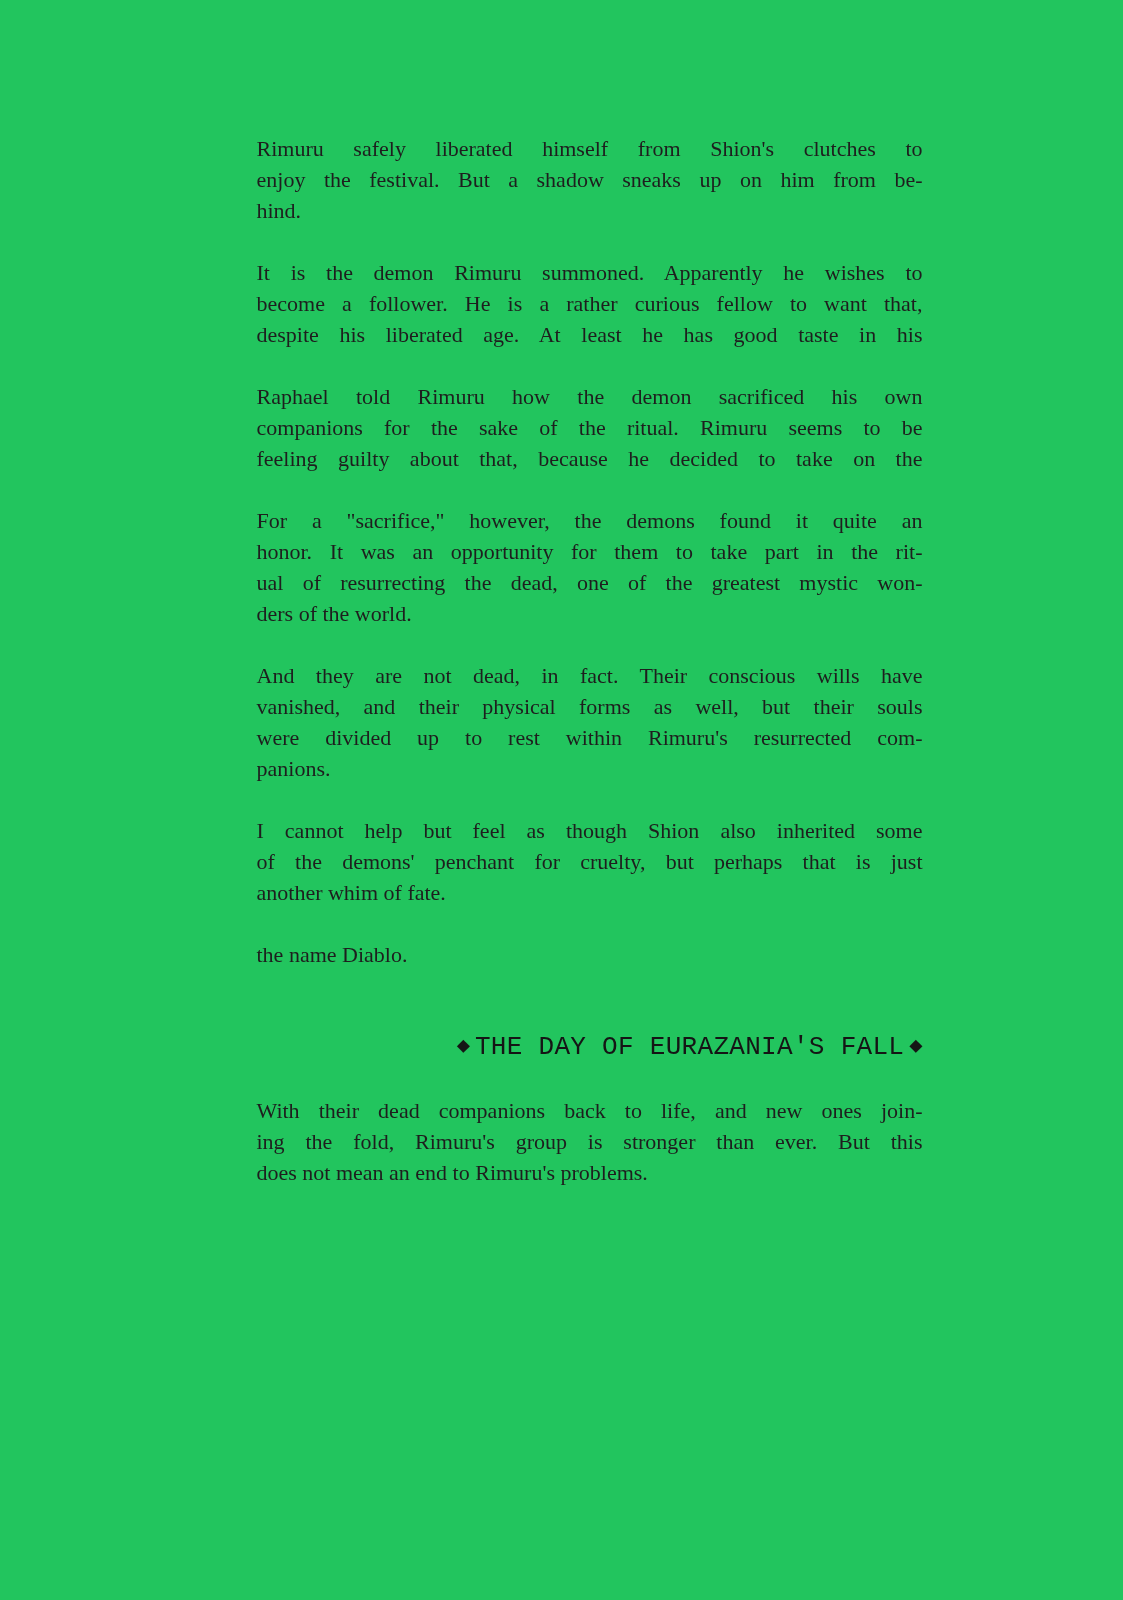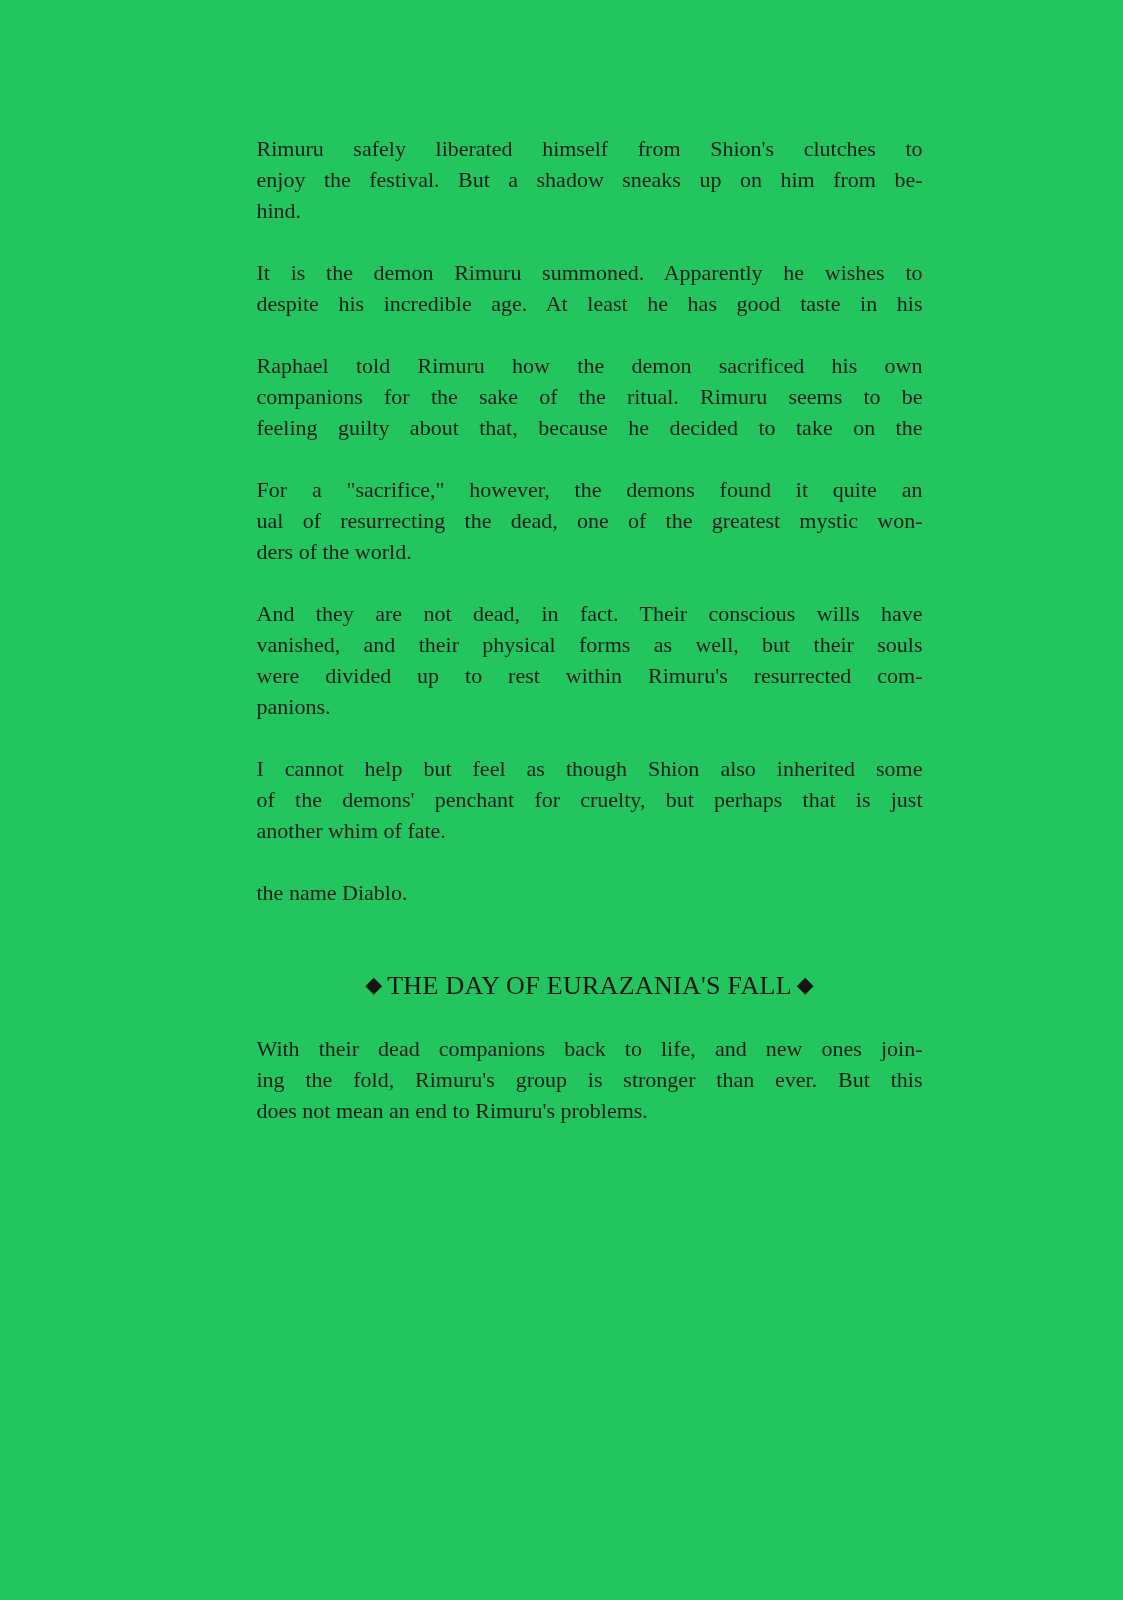--- a/index.html
+++ b/index.html
@@ -34,25 +34,26 @@
   .line {
     text-align: justify;
     text-align-last: justify;
     text-justify: inter-word;
   }
   .line.last {
     text-align-last: left;
   }
   .section-heading {
     margin: 62px 0 31px 0;
-    text-align: center;
+    text-align: right;
     font-size: 26px;
     line-height: 31px;
     white-space: nowrap;
     color: #151515;
+    font-family: Liberation Mono, monospace;
   }
   .section-heading .heading-text {
     margin: 0 5px;
     letter-spacing: 0.3px;
   }
   .diamond {
     font-size: 22px;
     position: relative;
     top: -2px;
   }
@@ -62,29 +63,31 @@
 
 <div class="page">
   <div class="text-block">
       <div class="paragraph">
         <div class="line">Rimuru safely liberated himself from Shion's clutches to</div>
         <div class="line">enjoy the festival. But a shadow sneaks up on him from be-</div>
         <div class="line last">hind.</div>
       </div>
       <div class="paragraph">
         <div class="line">It is the demon Rimuru summoned. Apparently he wishes to</div>
-        <div class="line">despite his incredible age. At least he has good taste in his</div>
+        <div class="line">become a follower. He is a rather curious fellow to want that,</div>
+        <div class="line">despite his liberated age. At least he has good taste in his</div>
       </div>
       <div class="paragraph">
         <div class="line">Raphael told Rimuru how the demon sacrificed his own</div>
         <div class="line">companions for the sake of the ritual. Rimuru seems to be</div>
         <div class="line">feeling guilty about that, because he decided to take on the</div>
       </div>
       <div class="paragraph">
         <div class="line">For a "sacrifice," however, the demons found it quite an</div>
+        <div class="line">honor. It was an opportunity for them to take part in the rit-</div>
         <div class="line">ual of resurrecting the dead, one of the greatest mystic won-</div>
         <div class="line last">ders of the world.</div>
       </div>
       <div class="paragraph">
         <div class="line">And they are not dead, in fact. Their conscious wills have</div>
         <div class="line">vanished, and their physical forms as well, but their souls</div>
         <div class="line">were divided up to rest within Rimuru's resurrected com-</div>
         <div class="line last">panions.</div>
       </div>
       <div class="paragraph">

